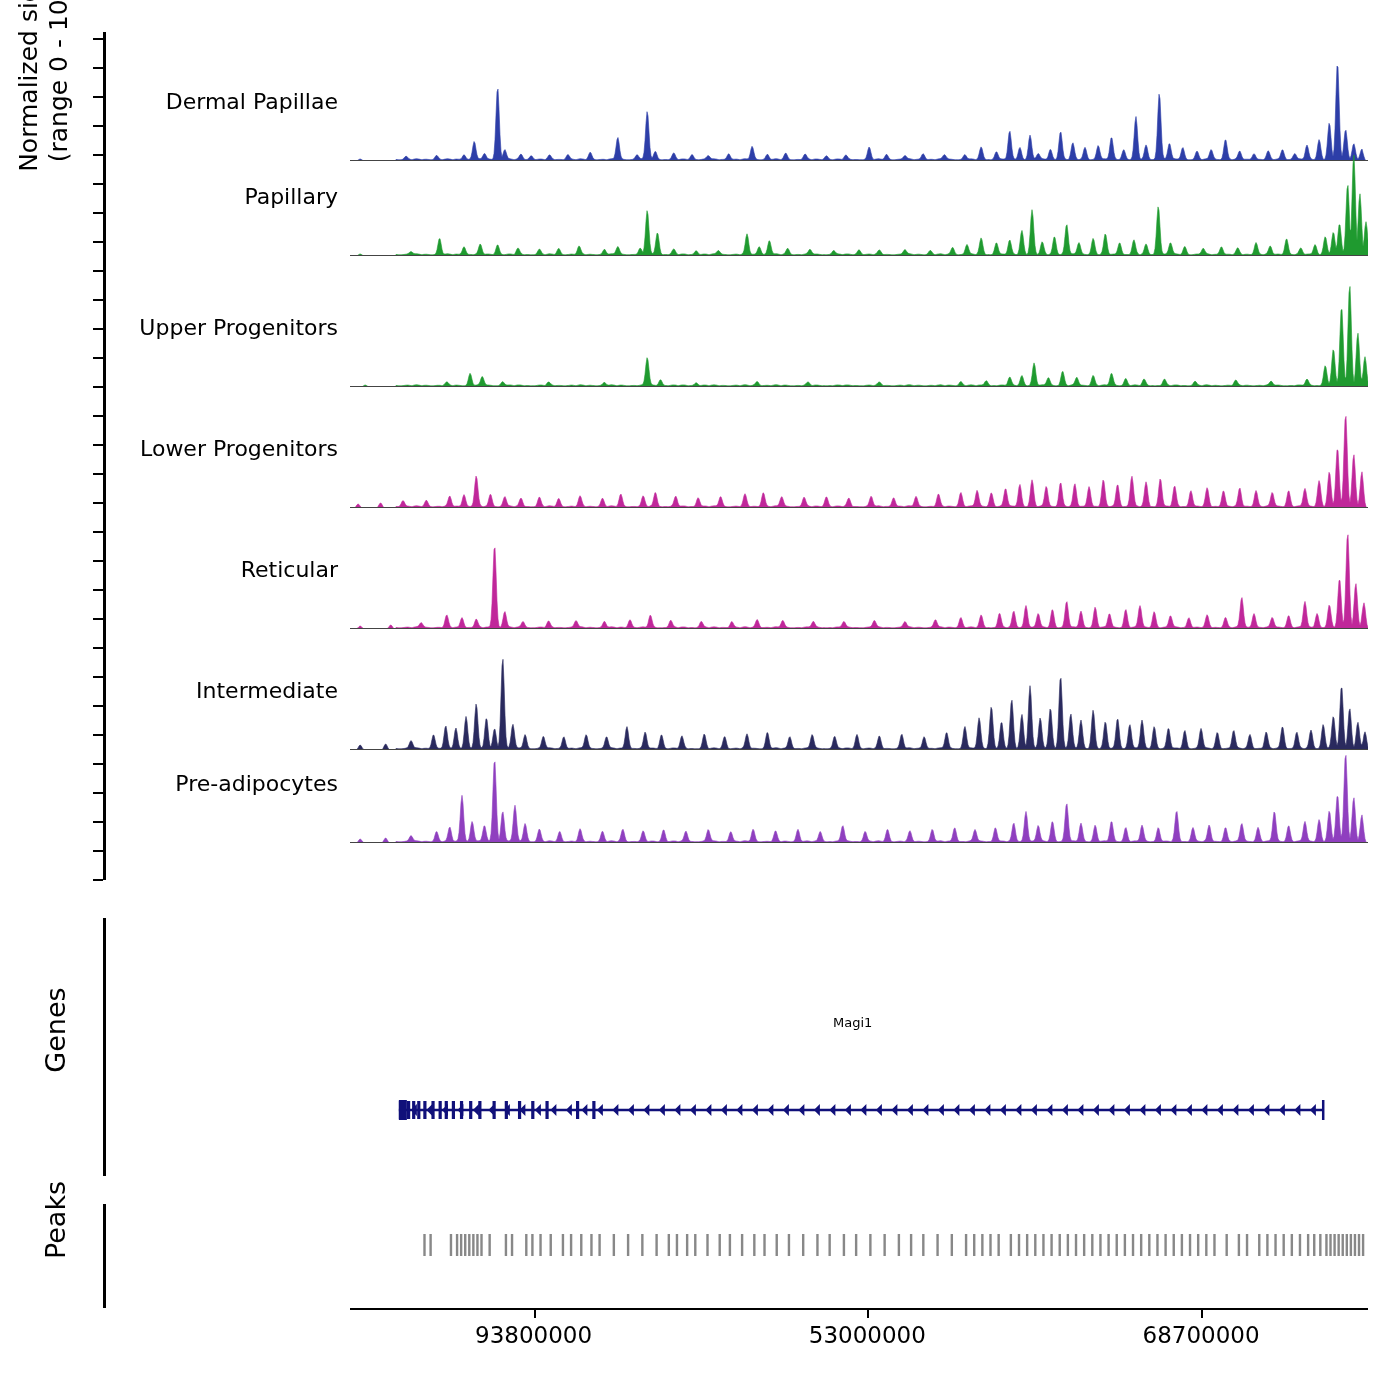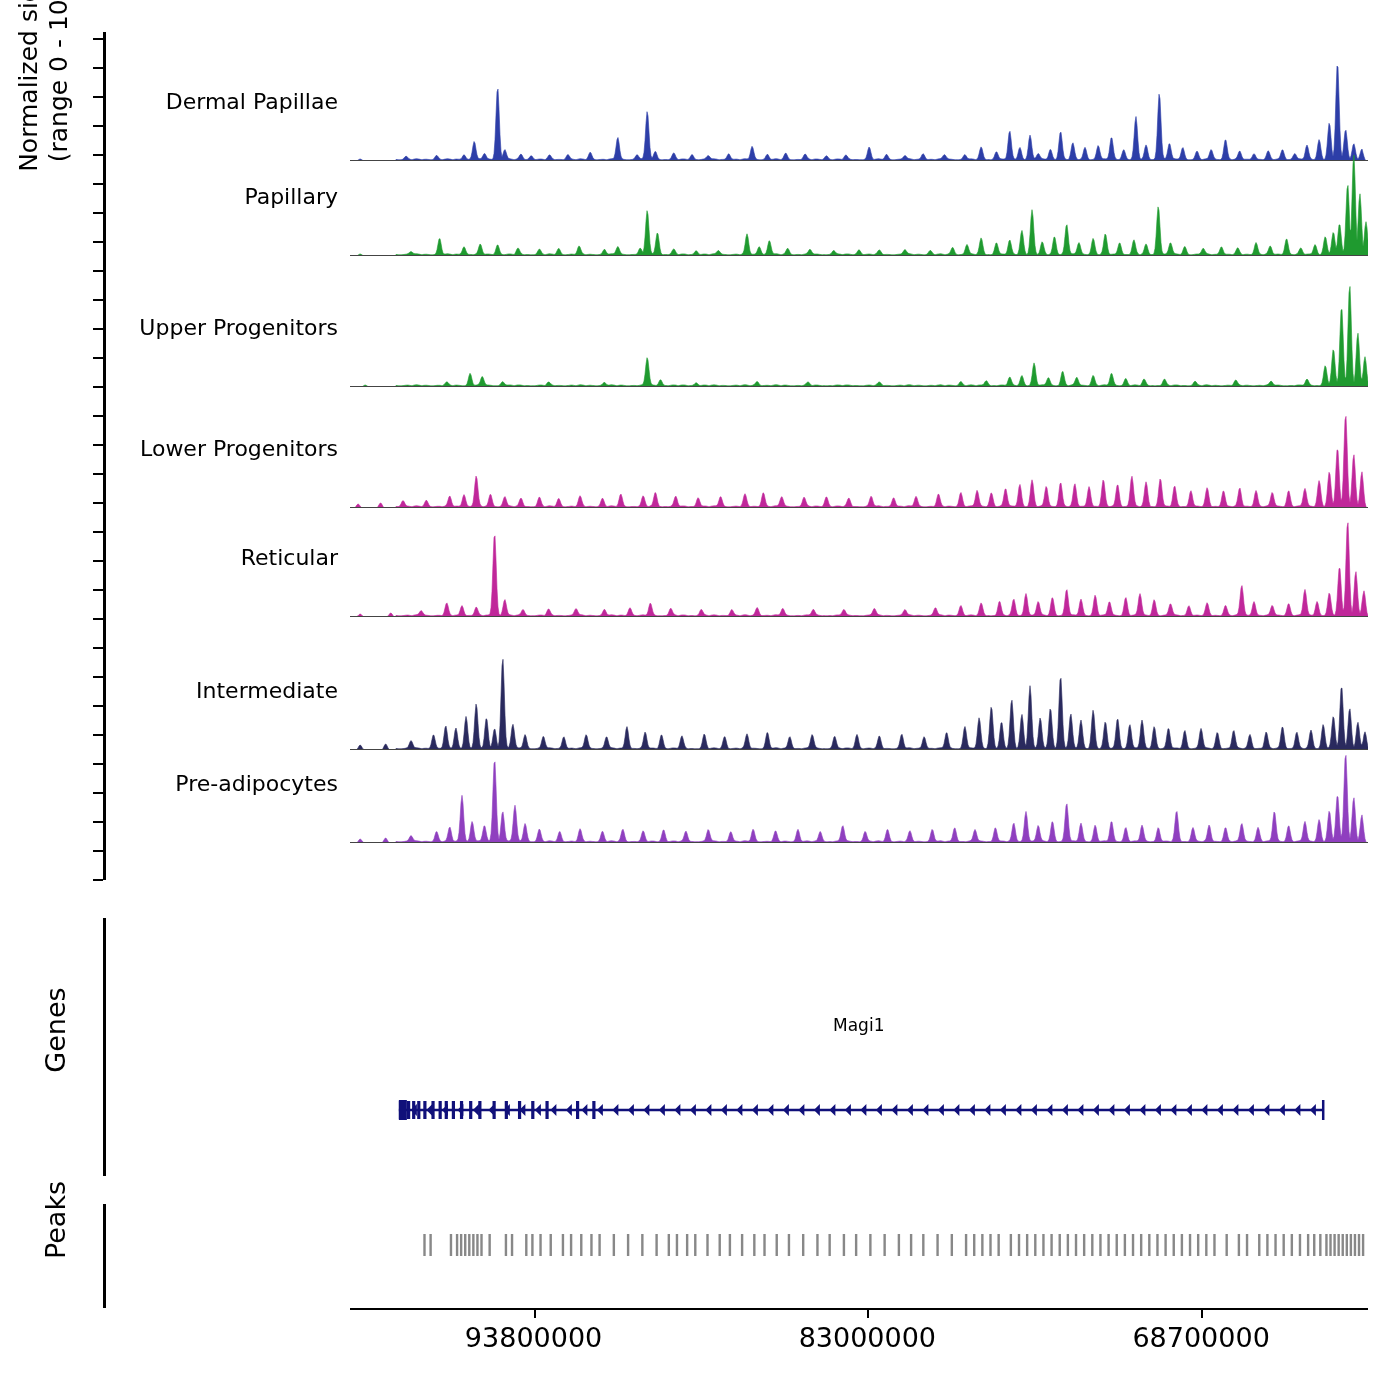--- a/index.html
+++ b/index.html
@@ -85,21 +85,21 @@
   .track svg {
     position: absolute;
     left: 0; bottom: 0;
     width: 1018px;
     display: block;
   }
 
   
   .gene-label {
     position: absolute;
-    font-size: 17px;
+    font-size: 13px;
     font-family: "DejaVu Sans", sans-serif;
   }
 
   
   .xaxis-line {
     position: absolute;
     left: 350px;
     top: 1308px;
     width: 1018px;
     height: 2px;
@@ -108,21 +108,21 @@
   .xtick {
     position: absolute;
     width: 2px;
     height: 8px;
     background: #000;
     top: 1310px;
   }
   .xticklabel {
     position: absolute;
     top: 1322px;
-    font-size: 27px;
+    font-size: 23px;
     transform: translateX(-50%);
     white-space: nowrap;
   }
   .xlabel {
     position: absolute;
     top: 1358px;
     left: 0;
     width: 1400px;
     text-align: center;
     font-size: 29px;
@@ -198,21 +198,21 @@
           <line x1="0" y1="104.5" x2="1018" y2="104.5" stroke="#444" stroke-width="1"></line>
         </svg>
       </div>
       <div class="track" style="top: 403px; height: 105px;">
         <div class="tname" style="top: 33px;">Lower Progenitors</div>
         <svg width="1018" height="105">
           <polygon points="0,105 0,105.0 1,105.0 2,105.0 3,105.0 4,104.8 5,104.4 6,103.3 7,101.8 8,101.0 9,101.5 10,102.9 11,104.1 12,104.8 13,105.0 14,105.0 15,105.0 16,105.0 17,105.0 18,105.0 19,105.0 20,105.0 21,105.0 22,105.0 23,105.0 24,105.0 25,105.0 26,104.9 27,104.5 28,103.5 29,101.8 30,100.2 31,100.1 32,101.6 33,103.4 34,104.5 35,104.9 36,105.0 37,105.0 38,105.0 39,105.0 40,105.0 41,105.0 42,105.0 43,105.0 44,105.0 45,105.0 46,103.5 47,103.6 48,103.6 49,103.4 50,102.6 51,100.8 52,98.6 53,97.6 54,98.6 55,100.6 56,102.2 57,102.9 58,103.1 59,103.2 60,103.4 61,103.6 62,103.7 63,103.4 64,103.1 65,102.9 66,102.8 67,102.8 68,102.9 69,103.1 70,103.3 71,103.5 72,103.6 73,102.8 74,101.2 75,99.0 76,97.3 77,97.7 78,99.8 79,101.9 80,103.2 81,103.6 82,103.8 83,103.8 84,103.7 85,103.6 86,103.5 87,103.3 88,103.3 89,103.3 90,103.3 91,103.5 92,103.7 93,103.6 94,103.3 95,103.0 96,102.2 97,100.4 98,97.2 99,93.8 100,93.1 101,95.8 102,99.7 103,102.3 104,103.1 105,103.2 106,103.1 107,103.1 108,103.1 109,103.2 110,102.8 111,101.4 112,98.1 113,93.8 114,91.6 115,93.7 116,97.9 117,101.3 118,102.9 119,103.3 120,103.4 121,103.3 122,102.5 123,99.5 124,91.7 125,80.6 126,73.1 127,75.8 128,86.0 129,95.7 130,100.8 131,102.7 132,103.3 133,103.7 134,103.6 135,103.3 136,102.9 137,101.8 138,99.2 139,95.0 140,91.6 141,91.8 142,95.7 143,100.0 144,102.6 145,103.4 146,103.6 147,103.7 148,103.8 149,103.7 150,103.5 151,102.8 152,101.1 153,97.9 154,94.7 155,93.6 156,95.9 157,99.3 158,101.6 159,102.6 160,102.8 161,103.0 162,103.2 163,103.4 164,103.7 165,103.5 166,103.2 167,102.7 168,101.5 169,99.1 170,96.3 171,95.0 172,96.5 173,99.6 174,102.2 175,103.3 176,103.5 177,103.5 178,103.6 179,103.6 180,103.7 181,103.8 182,103.7 183,103.7 184,103.7 185,103.5 186,102.5 187,100.2 188,96.8 189,94.2 190,94.6 191,97.6 192,100.7 193,102.5 194,103.4 195,103.7 196,103.5 197,103.2 198,103.0 199,102.8 200,102.8 201,102.9 202,103.0 203,103.2 204,103.4 205,103.1 206,101.6 207,98.8 208,96.0 209,95.5 210,97.6 211,100.6 212,102.6 213,103.5 214,103.7 215,103.8 216,103.8 217,103.6 218,103.5 219,103.4 220,103.2 221,103.1 222,103.1 223,103.2 224,103.4 225,103.5 226,103.3 227,101.7 228,98.6 229,94.8 230,92.7 231,94.2 232,97.9 233,101.0 234,102.7 235,103.4 236,103.8 237,103.5 238,103.4 239,103.3 240,103.2 241,103.3 242,103.4 243,103.5 244,103.6 245,103.7 246,103.8 247,103.7 248,103.5 249,102.8 250,100.9 251,98.0 252,95.5 253,95.6 254,98.1 255,101.1 256,102.9 257,103.5 258,103.4 259,103.1 260,102.9 261,102.8 262,102.8 263,102.9 264,103.0 265,103.3 266,103.4 267,102.9 268,100.7 269,96.6 270,92.3 271,91.1 272,93.9 273,98.4 274,101.7 275,103.1 276,103.6 277,103.8 278,103.7 279,103.8 280,103.7 281,103.6 282,103.5 283,103.5 284,103.4 285,103.5 286,103.6 287,103.7 288,103.6 289,103.0 290,101.7 291,98.9 292,95.1 293,92.8 294,94.0 295,97.7 296,101.1 297,103.0 298,103.5 299,103.4 300,103.1 301,102.6 302,101.4 303,98.2 304,93.4 305,89.6 306,90.3 307,94.9 308,99.8 309,102.4 310,103.4 311,103.6 312,103.8 313,103.7 314,103.6 315,103.6 316,103.6 317,103.6 318,103.8 319,103.6 320,103.4 321,103.1 322,102.3 323,100.5 324,97.3 325,93.9 326,93.2 327,95.8 328,99.8 329,102.2 330,103.0 331,103.0 332,102.9 333,102.9 334,102.9 335,103.0 336,103.2 337,103.5 338,103.7 339,103.7 340,103.6 341,103.5 342,103.5 343,103.5 344,103.3 345,102.4 346,99.9 347,96.6 348,94.7 349,95.8 350,98.8 351,101.5 352,102.7 353,103.0 354,103.0 355,103.0 356,103.1 357,103.2 358,103.5 359,103.8 360,103.5 361,103.2 362,103.0 363,102.9 364,102.8 365,102.8 366,102.8 367,102.3 368,100.5 369,97.3 370,94.1 371,93.8 372,96.6 373,100.1 374,102.3 375,103.3 376,103.6 377,103.7 378,103.8 379,103.8 380,103.8 381,103.7 382,103.5 383,103.4 384,103.3 385,103.2 386,103.1 387,103.2 388,103.3 389,103.5 390,103.6 391,102.9 392,100.9 393,97.2 394,92.7 395,90.7 396,92.9 397,97.3 398,101.0 399,102.9 400,103.6 401,103.6 402,103.4 403,103.3 404,103.2 405,103.3 406,103.3 407,103.5 408,103.5 409,103.3 410,102.0 411,98.6 412,93.5 413,89.8 414,90.6 415,95.2 416,99.7 417,102.2 418,103.1 419,103.4 420,103.6 421,103.7 422,103.4 423,103.2 424,103.0 425,102.8 426,102.8 427,102.7 428,102.2 429,100.5 430,97.4 431,94.4 432,93.7 433,96.2 434,99.6 435,101.9 436,102.8 437,103.2 438,103.3 439,103.5 440,103.7 441,103.8 442,103.7 443,103.8 444,103.8 445,103.7 446,103.6 447,103.5 448,103.4 449,103.4 450,103.1 451,102.1 452,99.5 453,96.0 454,94.1 455,95.4 456,98.5 457,101.1 458,102.4 459,103.0 460,103.3 461,103.6 462,103.7 463,103.4 464,103.2 465,103.0 466,103.0 467,103.0 468,103.1 469,103.3 470,103.4 471,103.6 472,103.5 473,102.6 474,100.3 475,96.8 476,94.0 477,94.3 478,97.3 479,100.7 480,102.7 481,103.4 482,103.7 483,103.7 484,103.5 485,103.2 486,103.1 487,102.9 488,102.9 489,103.0 490,103.1 491,103.3 492,103.6 493,103.6 494,103.2 495,102.6 496,101.1 497,98.5 498,95.8 499,95.0 500,97.0 501,100.1 502,102.4 503,103.4 504,103.5 505,103.5 506,103.5 507,103.6 508,103.6 509,103.7 510,103.7 511,103.7 512,103.7 513,103.8 514,103.7 515,103.5 516,103.3 517,102.8 518,101.6 519,99.0 520,95.4 521,93.2 522,94.4 523,98.2 524,101.2 525,102.6 526,102.9 527,102.9 528,102.8 529,102.8 530,103.0 531,103.2 532,103.4 533,103.7 534,103.7 535,103.5 536,103.4 537,103.4 538,103.4 539,103.3 540,102.8 541,101.2 542,98.2 543,95.3 544,94.9 545,97.4 546,100.5 547,102.4 548,103.0 549,103.1 550,103.1 551,103.2 552,103.3 553,103.5 554,103.8 555,103.5 556,103.2 557,103.0 558,102.8 559,102.8 560,102.8 561,102.9 562,102.7 563,101.6 564,99.0 565,95.3 566,93.3 567,94.9 568,98.4 569,101.4 570,102.8 571,103.3 572,103.6 573,103.7 574,103.8 575,103.8 576,103.8 577,103.7 578,103.6 579,103.4 580,103.3 581,103.3 582,103.3 583,103.4 584,103.3 585,102.4 586,99.4 587,94.9 588,91.3 589,91.5 590,95.3 591,99.4 592,101.9 593,103.0 594,103.4 595,103.8 596,103.5 597,103.3 598,103.1 599,103.1 600,103.1 601,103.2 602,103.3 603,103.5 604,103.6 605,103.7 606,103.6 607,102.8 608,100.6 609,96.0 610,91.1 611,89.5 612,92.7 613,97.8 614,101.5 615,103.2 616,103.6 617,103.5 618,103.2 619,103.0 620,102.9 621,102.8 622,102.8 623,102.3 624,100.6 625,96.4 626,90.8 627,87.3 628,89.4 629,94.9 630,99.7 631,102.1 632,102.9 633,103.2 634,103.4 635,103.6 636,103.7 637,103.3 638,101.9 639,98.6 640,93.6 641,89.9 642,90.7 643,95.2 644,99.9 645,102.5 646,103.5 647,103.7 648,103.5 649,103.3 650,103.1 651,102.6 652,101.3 653,97.8 654,91.8 655,86.3 656,86.0 657,91.2 658,97.3 659,101.1 660,102.5 661,102.8 662,102.9 663,103.0 664,103.1 665,103.1 666,102.2 667,98.9 668,91.9 669,84.1 670,81.4 671,86.3 672,94.4 673,100.3 674,102.9 675,103.6 676,103.7 677,103.6 678,102.5 679,99.0 680,91.6 681,81.9 682,76.8 683,80.8 684,90.1 685,98.0 686,102.0 687,103.4 688,103.6 689,103.3 690,103.1 691,102.8 692,102.2 693,100.3 694,95.6 695,88.5 696,83.5 697,85.1 698,91.9 699,98.4 700,101.8 701,103.0 702,103.3 703,103.4 704,103.5 705,103.6 706,103.3 707,101.6 708,96.8 709,88.4 710,80.8 711,80.1 712,86.9 713,95.3 714,100.5 715,102.6 716,103.2 717,103.5 718,103.7 719,103.5 720,103.0 721,101.6 722,97.9 723,90.8 724,83.2 725,80.8 726,86.1 727,94.3 728,100.4 729,102.8 730,103.3 731,103.3 732,103.2 733,103.2 734,103.1 735,102.5 736,100.1 737,94.6 738,87.5 739,83.6 740,86.6 741,93.7 742,99.6 743,102.4 744,103.2 745,103.3 746,103.3 747,103.4 748,103.4 749,103.0 750,100.2 751,93.8 752,84.1 753,77.1 754,78.7 755,87.4 756,96.2 757,101.1 758,103.0 759,103.6 760,103.6 761,103.3 762,103.1 763,102.6 764,101.1 765,96.8 766,89.3 767,82.5 768,82.1 769,88.6 770,96.4 771,101.3 772,103.2 773,103.7 774,103.6 775,103.5 776,103.4 777,103.1 778,101.6 779,96.9 780,87.6 781,76.9 782,73.2 783,79.7 784,90.5 785,98.3 786,101.7 787,102.8 788,103.2 789,103.5 790,103.8 791,103.3 792,102.2 793,99.0 794,92.2 795,83.5 796,78.8 797,82.5 798,91.3 799,98.7 800,102.4 801,103.5 802,103.6 803,103.6 804,103.7 805,103.6 806,102.9 807,100.1 808,93.4 809,83.3 810,76.0 811,77.7 812,86.8 813,96.0 814,100.9 815,102.5 816,102.9 817,103.0 818,103.1 819,103.2 820,103.2 821,101.9 822,97.7 823,90.5 824,84.0 825,83.3 826,89.0 827,96.2 828,100.9 829,102.8 830,103.5 831,103.8 832,103.6 833,103.5 834,103.5 835,103.5 836,103.4 837,102.7 838,100.3 839,95.4 840,89.7 841,87.7 842,91.0 843,96.7 844,100.9 845,102.6 846,103.0 847,103.0 848,103.1 849,103.2 850,103.4 851,103.6 852,103.5 853,102.7 854,100.3 855,95.3 856,88.7 857,84.7 858,87.0 859,93.5 860,99.4 861,102.4 862,103.5 863,103.5 864,103.4 865,103.3 866,103.3 867,103.4 868,103.5 869,103.2 870,102.0 871,98.5 872,92.9 873,88.2 874,88.4 875,93.3 876,98.6 877,101.8 878,102.9 879,103.1 880,103.3 881,103.4 882,103.7 883,103.6 884,103.3 885,102.8 886,101.6 887,98.3 888,92.5 889,86.5 890,85.1 891,89.9 892,96.7 893,101.3 894,102.9 895,103.2 896,103.2 897,103.2 898,103.2 899,103.4 900,103.5 901,103.5 902,103.0 903,100.9 904,96.3 905,90.4 906,87.5 907,90.0 908,95.7 909,100.3 910,102.5 911,103.2 912,103.5 913,103.7 914,103.6 915,103.3 916,103.1 917,102.8 918,102.4 919,101.0 920,97.7 921,92.9 922,89.5 923,90.7 924,95.4 925,99.8 926,102.1 927,102.8 928,103.0 929,103.1 930,103.2 931,103.4 932,103.6 933,103.7 934,103.5 935,102.3 936,99.2 937,93.8 938,88.6 939,87.9 940,92.4 941,98.0 942,101.7 943,103.2 944,103.7 945,103.6 946,103.3 947,103.1 948,102.9 949,102.8 950,102.7 951,101.9 952,99.4 953,94.1 954,88.0 955,85.4 956,88.9 957,95.3 958,100.0 959,102.2 960,102.9 961,103.1 962,103.3 963,103.5 964,103.5 965,102.7 966,99.5 967,92.5 968,83.1 969,77.6 970,80.9 971,90.0 972,98.0 973,102.1 974,103.4 975,102.7 976,99.2 977,90.9 978,78.4 979,69.3 980,71.5 981,82.8 982,94.2 983,100.6 984,97.4 985,85.1 986,64.3 987,46.9 988,47.5 989,65.4 990,85.5 991,97.4 992,95.0 993,77.4 994,46.3 995,17.0 996,13.4 997,39.2 998,72.0 999,92.9 1000,99.8 1001,91.0 1002,74.2 1003,56.5 1004,51.8 1005,64.7 1006,83.5 1007,96.4 1008,101.5 1009,96.2 1010,85.6 1011,73.5 1012,68.8 1013,77.8 1014,90.1 1015,99.4 1016,103.6 1017,104.7 1018,105.0 1018,105" fill="#c0279a" stroke="#c0279a" stroke-width="0.6"></polygon>
           <line x1="0" y1="104.5" x2="1018" y2="104.5" stroke="#444" stroke-width="1"></line>
         </svg>
       </div>
-      <div class="track" style="top: 512px; height: 105px;">
+      <div class="track" style="top: 524px; height: 105px;">
         <div class="tname" style="top: 33px;">Reticular</div>
         <svg width="1018" height="105">
           <polygon points="0,105 0,105.0 1,105.0 2,105.0 3,105.0 4,105.0 5,105.0 6,104.9 7,104.5 8,103.8 9,102.7 10,102.0 11,102.3 12,103.4 13,104.3 14,104.8 15,105.0 16,105.0 17,105.0 18,105.0 19,105.0 20,105.0 21,105.0 22,105.0 23,105.0 24,105.0 25,105.0 26,105.0 27,105.0 28,105.0 29,105.0 30,105.0 31,105.0 32,105.0 33,105.0 34,105.0 35,105.0 36,104.9 37,104.7 38,104.0 39,102.7 40,101.3 41,101.0 42,102.0 43,103.5 44,104.5 45,104.9 46,103.5 47,103.6 48,103.7 49,103.8 50,103.8 51,103.8 52,103.7 53,103.6 54,103.5 55,103.3 56,103.2 57,103.1 58,103.1 59,103.2 60,103.4 61,103.6 62,103.7 63,103.4 64,103.1 65,102.9 66,102.8 67,102.6 68,102.2 69,101.1 70,99.6 71,98.6 72,99.2 73,100.7 74,102.1 75,102.9 76,103.2 77,103.3 78,103.4 79,103.5 80,103.7 81,103.8 82,103.8 83,103.8 84,103.7 85,103.6 86,103.5 87,103.3 88,103.3 89,103.3 90,103.3 91,103.5 92,103.5 93,102.7 94,100.3 95,96.1 96,91.9 97,90.9 98,93.9 99,98.4 100,101.5 101,102.9 102,103.6 103,103.7 104,103.4 105,103.2 106,103.1 107,103.0 108,102.7 109,101.4 110,98.6 111,95.2 112,93.6 113,95.5 114,99.1 115,102.0 116,103.2 117,103.5 118,103.5 119,103.4 120,103.4 121,103.4 122,103.3 123,102.6 124,100.4 125,97.3 126,95.1 127,95.7 128,98.4 129,100.9 130,102.4 131,103.0 132,103.4 133,103.7 134,103.6 135,103.3 136,103.1 137,103.0 138,103.0 139,102.8 140,101.5 141,95.7 142,79.4 143,51.2 144,25.6 145,23.9 146,47.8 147,76.8 148,94.9 149,101.7 150,103.3 151,102.4 152,99.6 153,94.5 154,89.2 155,87.6 156,91.4 157,97.0 158,100.8 159,102.4 160,102.8 161,103.0 162,103.2 163,103.4 164,103.7 165,103.5 166,103.3 167,103.0 168,102.9 169,102.6 170,101.9 171,100.4 172,98.4 173,97.4 174,98.6 175,100.7 176,102.4 177,103.2 178,103.5 179,103.6 180,103.7 181,103.8 182,103.7 183,103.7 184,103.7 185,103.7 186,103.6 187,103.4 188,103.2 189,103.1 190,103.0 191,103.0 192,103.1 193,103.2 194,103.4 195,103.2 196,101.6 197,99.3 198,97.2 199,97.1 200,98.8 201,101.0 202,102.4 203,103.1 204,103.5 205,103.7 206,103.6 207,103.5 208,103.4 209,103.4 210,103.4 211,103.5 212,103.6 213,103.7 214,103.8 215,103.8 216,103.8 217,103.6 218,103.5 219,103.4 220,103.2 221,103.1 222,102.8 223,101.9 224,100.0 225,97.7 226,96.6 227,97.6 228,99.8 229,101.7 230,102.5 231,102.7 232,102.8 233,103.0 234,103.3 235,103.5 236,103.8 237,103.5 238,103.4 239,103.3 240,103.2 241,103.3 242,103.4 243,103.5 244,103.6 245,103.7 246,103.8 247,103.8 248,103.7 249,103.6 250,103.4 251,102.8 252,101.4 253,99.3 254,97.5 255,97.7 256,99.7 257,101.8 258,102.8 259,103.0 260,102.9 261,102.8 262,102.8 263,102.9 264,103.0 265,103.3 266,103.6 267,103.7 268,103.5 269,103.3 270,103.1 271,103.1 272,103.1 273,103.2 274,103.4 275,103.5 276,103.3 277,102.2 278,99.8 279,97.0 280,95.7 281,97.1 282,99.9 283,102.1 284,103.1 285,103.4 286,103.6 287,103.7 288,103.6 289,103.4 290,103.2 291,103.0 292,102.9 293,102.8 294,102.9 295,103.0 296,103.0 297,102.1 298,99.2 299,94.6 300,91.3 301,91.9 302,95.9 303,99.9 304,102.2 305,103.1 306,103.5 307,103.7 308,103.8 309,103.7 310,103.7 311,103.7 312,103.8 313,103.7 314,103.6 315,103.6 316,103.5 317,103.1 318,101.9 319,99.4 320,96.9 321,96.3 322,98.0 323,100.4 324,102.0 325,102.8 326,103.1 327,103.4 328,103.7 329,103.6 330,103.3 331,103.1 332,102.9 333,102.9 334,102.9 335,103.0 336,103.2 337,103.5 338,103.7 339,103.7 340,103.6 341,103.5 342,103.5 343,103.6 344,103.7 345,103.8 346,103.7 347,103.5 348,102.8 349,101.4 350,99.0 351,97.4 352,97.9 353,99.8 354,101.6 355,102.6 356,103.0 357,103.2 358,103.5 359,103.8 360,103.5 361,103.2 362,103.0 363,102.9 364,102.8 365,102.9 366,103.0 367,103.2 368,103.5 369,103.7 370,103.7 371,103.5 372,103.4 373,103.4 374,103.4 375,103.5 376,103.6 377,103.6 378,103.4 379,102.3 380,100.4 381,98.2 382,97.5 383,98.9 384,100.9 385,102.3 386,102.9 387,103.2 388,103.3 389,103.6 390,103.8 391,103.5 392,103.2 393,103.0 394,102.8 395,102.8 396,102.8 397,103.0 398,103.2 399,103.5 400,103.7 401,103.6 402,103.3 403,103.0 404,102.0 405,100.0 406,97.2 407,95.5 408,96.4 409,99.3 410,101.9 411,103.3 412,103.6 413,103.6 414,103.5 415,103.4 416,103.3 417,103.3 418,103.3 419,103.4 420,103.6 421,103.7 422,103.4 423,103.2 424,103.0 425,102.8 426,102.8 427,102.8 428,102.9 429,102.7 430,101.6 431,99.5 432,97.0 433,96.4 434,98.1 435,100.6 436,102.3 437,103.0 438,103.3 439,103.5 440,103.7 441,103.8 442,103.7 443,103.8 444,103.8 445,103.7 446,103.6 447,103.5 448,103.4 449,103.5 450,103.5 451,103.7 452,103.7 453,103.4 454,103.2 455,103.0 456,102.9 457,102.8 458,102.9 459,102.8 460,102.4 461,101.1 462,99.1 463,97.4 464,97.8 465,99.8 466,101.6 467,102.6 468,103.0 469,103.2 470,103.4 471,103.6 472,103.8 473,103.7 474,103.6 475,103.7 476,103.7 477,103.7 478,103.7 479,103.6 480,103.6 481,103.6 482,103.8 483,103.7 484,103.5 485,103.2 486,103.1 487,102.9 488,102.9 489,102.9 490,102.7 491,101.9 492,100.2 493,98.2 494,97.4 495,98.6 496,100.6 497,102.1 498,102.7 499,103.0 500,103.2 501,103.4 502,103.6 503,103.7 504,103.6 505,103.5 506,103.5 507,103.6 508,103.6 509,103.7 510,103.7 511,103.7 512,103.7 513,103.8 514,103.7 515,103.5 516,103.3 517,103.2 518,103.0 519,103.0 520,102.8 521,102.3 522,100.8 523,98.5 524,96.6 525,96.9 526,99.0 527,101.1 528,102.3 529,102.7 530,102.9 531,103.2 532,103.4 533,103.7 534,103.7 535,103.5 536,103.4 537,103.4 538,103.4 539,103.5 540,103.6 541,103.7 542,103.8 543,103.8 544,103.8 545,103.7 546,103.6 547,103.4 548,103.3 549,103.2 550,103.1 551,102.8 552,101.9 553,100.2 554,98.4 555,97.5 556,98.6 557,100.6 558,102.0 559,102.6 560,102.8 561,102.9 562,103.2 563,103.4 564,103.7 565,103.6 566,103.4 567,103.3 568,103.2 569,103.2 570,103.3 571,103.4 572,103.6 573,103.7 574,103.8 575,103.8 576,103.8 577,103.7 578,103.6 579,103.4 580,103.3 581,103.1 582,102.3 583,100.6 584,97.9 585,95.9 586,96.0 587,98.4 588,100.9 589,102.2 590,102.7 591,102.8 592,103.0 593,103.2 594,103.5 595,103.8 596,103.5 597,103.3 598,103.1 599,103.1 600,103.1 601,103.2 602,103.3 603,103.5 604,103.6 605,103.7 606,103.6 607,103.1 608,101.5 609,98.2 610,94.7 611,93.5 612,95.8 613,99.4 614,102.1 615,103.3 616,103.6 617,103.5 618,103.2 619,103.0 620,102.9 621,102.8 622,102.9 623,103.0 624,103.2 625,103.5 626,103.7 627,103.0 628,101.4 629,98.0 630,93.6 631,90.9 632,92.4 633,96.8 634,100.8 635,102.8 636,103.6 637,103.7 638,103.6 639,103.6 640,103.7 641,103.8 642,103.7 643,103.6 644,103.5 645,103.3 646,102.3 647,99.3 648,94.2 649,89.8 650,89.7 651,93.8 652,98.6 653,101.6 654,102.8 655,103.3 656,103.6 657,103.7 658,103.4 659,102.9 660,101.8 661,98.9 662,93.7 663,88.4 664,87.2 665,91.4 666,97.4 667,101.6 668,103.1 669,103.4 670,103.5 671,103.3 672,102.4 673,99.4 674,92.9 675,85.0 676,81.5 677,85.7 678,93.6 679,99.7 680,102.3 681,103.0 682,103.1 683,102.9 684,102.5 685,101.1 686,97.6 687,92.7 688,89.6 689,90.9 690,95.6 691,99.8 692,101.9 693,102.6 694,102.9 695,103.1 696,103.4 697,103.5 698,103.3 699,101.5 700,97.4 701,90.9 702,85.8 703,86.4 704,92.2 705,98.5 706,102.1 707,103.4 708,103.7 709,103.7 710,103.6 711,103.4 712,102.9 713,101.1 714,96.3 715,87.7 716,79.2 717,77.7 718,84.9 719,94.1 720,100.0 721,102.3 722,102.7 723,102.8 724,102.8 725,102.9 726,103.0 727,102.5 728,100.4 729,95.6 730,89.7 731,87.1 732,90.2 733,96.0 734,100.6 735,102.7 736,103.4 737,103.6 738,103.8 739,103.8 740,103.6 741,102.9 742,100.6 743,95.2 744,87.8 745,83.2 746,85.5 747,92.6 748,99.1 749,102.5 750,103.3 751,103.2 752,103.0 753,102.9 754,102.7 755,102.5 756,101.4 757,98.5 758,93.8 759,90.0 760,90.3 761,94.5 762,99.1 763,101.8 764,102.8 765,103.1 766,103.3 767,103.4 768,103.6 769,103.7 770,103.7 771,103.5 772,102.4 773,99.2 774,93.2 775,87.0 776,85.6 777,90.1 778,96.7 779,101.3 780,103.2 781,103.4 782,103.3 783,103.1 784,102.9 785,102.6 786,101.7 787,98.8 788,92.5 789,84.8 790,81.6 791,85.3 792,93.0 793,99.1 794,101.9 795,102.8 796,103.0 797,103.2 798,103.4 799,103.5 800,103.2 801,101.4 802,97.2 803,91.4 804,87.7 805,89.4 806,94.8 807,99.9 808,102.5 809,103.4 810,103.7 811,103.7 812,103.5 813,103.3 814,103.1 815,103.0 816,102.7 817,101.8 818,99.4 819,95.4 820,92.0 821,92.2 822,95.5 823,99.4 824,101.8 825,102.6 826,102.8 827,102.9 828,103.1 829,103.3 830,103.6 831,103.8 832,103.6 833,103.5 834,103.4 835,102.9 836,101.4 837,98.3 838,94.9 839,93.7 840,95.9 841,99.6 842,102.2 843,103.2 844,103.3 845,103.2 846,103.1 847,103.0 848,103.1 849,103.2 850,103.4 851,103.6 852,103.6 853,102.9 854,101.3 855,97.9 856,93.4 857,90.7 858,92.3 859,96.7 860,100.7 861,102.8 862,103.6 863,103.5 864,103.4 865,103.3 866,103.3 867,103.4 868,103.5 869,103.6 870,103.7 871,103.6 872,102.8 873,100.6 874,97.0 875,93.8 876,93.8 877,96.7 878,100.1 879,102.2 880,103.1 881,103.4 882,103.7 883,103.6 884,103.3 885,103.1 886,102.8 887,102.4 888,100.7 889,95.7 890,86.3 891,76.2 892,73.6 893,80.9 894,91.6 895,99.1 896,102.2 897,103.0 898,103.2 899,103.2 900,102.8 901,101.0 902,97.0 903,92.0 904,89.6 905,92.1 906,97.1 907,101.0 908,102.7 909,103.2 910,103.3 911,103.4 912,103.5 913,103.7 914,103.6 915,103.3 916,103.1 917,102.9 918,102.5 919,101.5 920,99.2 921,95.8 922,93.4 923,94.4 924,97.7 925,100.8 926,102.4 927,102.9 928,103.0 929,103.1 930,103.2 931,103.4 932,103.6 933,103.7 934,103.5 935,102.7 936,100.3 937,96.3 938,92.3 939,91.8 940,95.1 941,99.4 942,102.2 943,103.3 944,103.7 945,103.6 946,103.3 947,103.1 948,102.9 949,102.8 950,102.6 951,101.4 952,97.7 953,90.0 954,81.1 955,77.4 956,82.5 957,91.8 958,98.7 959,101.9 960,102.8 961,103.1 962,103.2 963,102.9 964,101.4 965,97.6 966,92.4 967,89.5 968,91.5 969,96.6 970,100.9 971,102.9 972,103.5 973,103.6 974,103.6 975,103.1 976,100.8 977,95.3 978,87.1 979,81.2 980,82.6 981,89.9 982,97.3 983,101.5 984,103.1 985,102.7 986,98.6 987,88.2 988,71.2 989,56.6 990,56.6 991,71.3 992,88.2 993,98.5 994,95.7 995,78.2 996,46.5 997,15.6 998,10.8 999,36.5 1000,70.3 1001,92.3 1002,100.8 1003,93.4 1004,79.3 1005,64.2 1006,59.7 1007,70.0 1008,85.8 1009,96.9 1010,101.6 1011,97.8 1012,90.0 1013,82.7 1014,78.8 1015,83.9 1016,93.3 1017,100.6 1018,103.8 1018,105" fill="#c0279a" stroke="#c0279a" stroke-width="0.6"></polygon>
           <line x1="0" y1="104.5" x2="1018" y2="104.5" stroke="#444" stroke-width="1"></line>
         </svg>
       </div>
       <div class="track" style="top: 645px; height: 105px;">
         <div class="tname" style="top: 33px;">Intermediate</div>
         <svg width="1018" height="105">
           <polygon points="0,105 0,105.0 1,105.0 2,105.0 3,105.0 4,105.0 5,105.0 6,104.8 7,104.2 8,102.9 9,101.1 10,100.0 11,100.6 12,102.3 13,103.9 14,104.7 15,104.9 16,105.0 17,105.0 18,105.0 19,105.0 20,105.0 21,105.0 22,105.0 23,105.0 24,105.0 25,105.0 26,105.0 27,105.0 28,105.0 29,105.0 30,105.0 31,104.9 32,104.5 33,103.4 34,101.3 35,99.4 36,99.1 37,100.7 38,102.9 39,104.3 40,104.8 41,105.0 42,105.0 43,105.0 44,105.0 45,105.0 46,103.5 47,103.6 48,103.7 49,103.8 50,103.8 51,103.8 52,103.7 53,103.6 54,103.5 55,103.3 56,103.1 57,102.8 58,101.8 59,99.6 60,96.9 61,95.6 62,96.8 63,99.3 64,101.5 65,102.5 66,102.7 67,102.8 68,102.9 69,103.1 70,103.3 71,103.6 72,103.7 73,103.5 74,103.3 75,103.3 76,103.2 77,103.3 78,103.4 79,103.2 80,102.2 81,99.3 82,94.4 83,90.2 84,90.3 85,94.5 86,99.2 87,102.0 88,103.0 89,103.2 90,103.3 91,103.1 92,102.0 93,97.9 94,90.4 95,82.8 96,81.1 97,86.7 98,94.7 99,100.1 100,102.4 101,103.1 102,102.4 103,99.4 104,93.0 105,85.7 106,83.0 107,87.2 108,94.6 109,100.1 110,102.6 111,103.3 112,102.2 113,98.2 114,89.1 115,77.6 116,71.4 117,76.3 118,87.7 119,97.1 120,101.7 121,103.1 122,102.1 123,97.6 124,86.2 125,70.0 126,59.1 127,63.2 128,78.2 129,92.3 130,99.9 131,102.5 132,102.6 133,100.3 134,93.5 135,82.5 136,73.8 137,74.6 138,84.1 139,94.5 140,100.5 141,101.5 142,97.6 143,90.9 144,84.7 145,84.2 146,90.0 147,97.2 148,101.6 149,96.8 150,80.6 151,50.8 152,20.7 153,14.3 154,37.7 155,70.0 156,91.7 157,100.4 158,102.5 159,101.5 160,97.8 161,90.5 162,82.2 163,79.3 164,84.6 165,93.1 166,99.4 167,102.1 168,102.7 169,102.9 170,102.8 171,102.5 172,101.0 173,97.3 174,92.4 175,89.6 176,91.5 177,96.4 178,100.7 179,102.8 180,103.6 181,103.7 182,103.7 183,103.7 184,103.7 185,103.7 186,103.6 187,103.4 188,103.2 189,102.8 190,101.7 191,99.0 192,94.8 193,91.5 194,92.1 195,96.2 196,100.0 197,102.1 198,102.7 199,102.8 200,102.8 201,102.9 202,103.0 203,103.3 204,103.5 205,103.7 206,103.6 207,103.5 208,103.4 209,103.2 210,102.6 211,100.7 212,97.0 213,92.9 214,91.8 215,94.6 216,99.0 217,101.9 218,103.1 219,103.3 220,103.2 221,103.1 222,103.1 223,103.2 224,103.4 225,103.6 226,103.7 227,103.4 228,103.2 229,102.9 230,102.8 231,102.7 232,102.3 233,100.9 234,97.5 235,92.6 236,89.7 237,91.1 238,95.8 239,100.1 240,102.3 241,103.1 242,103.4 243,103.5 244,103.6 245,103.7 246,103.8 247,103.8 248,103.7 249,103.6 250,103.5 251,103.3 252,103.0 253,102.1 254,99.7 255,95.7 256,92.2 257,92.0 258,95.3 259,99.3 260,101.7 261,102.5 262,102.7 263,102.9 264,103.0 265,103.3 266,103.6 267,103.7 268,103.5 269,103.3 270,103.1 271,103.1 272,102.9 273,102.0 274,98.8 275,92.3 276,84.6 277,81.6 278,86.1 279,94.1 280,100.1 281,102.7 282,103.4 283,103.4 284,103.4 285,103.5 286,103.6 287,103.7 288,103.6 289,103.4 290,103.1 291,102.4 292,100.6 293,96.4 294,90.7 295,87.1 296,88.9 297,94.7 298,99.9 299,102.3 300,102.9 301,103.0 302,103.0 303,103.0 304,103.1 305,103.3 306,103.4 307,103.4 308,102.4 309,99.4 310,94.4 311,90.2 312,90.3 313,94.4 314,99.2 315,102.2 316,103.3 317,103.6 318,103.8 319,103.6 320,103.4 321,103.2 322,103.0 323,102.9 324,102.9 325,103.0 326,103.1 327,103.3 328,103.0 329,101.0 330,97.0 331,92.6 332,90.8 333,93.4 334,97.8 335,101.1 336,102.8 337,103.4 338,103.7 339,103.7 340,103.6 341,103.5 342,103.5 343,103.6 344,103.7 345,103.8 346,103.7 347,103.7 348,103.7 349,103.7 350,103.2 351,101.6 352,97.9 353,92.7 354,89.1 355,90.2 356,95.1 357,99.8 358,102.5 359,103.5 360,103.5 361,103.2 362,103.0 363,102.9 364,102.8 365,102.9 366,103.0 367,103.2 368,103.5 369,103.7 370,103.4 371,102.5 372,100.1 373,96.0 374,92.2 375,91.7 376,95.1 377,99.5 378,102.4 379,103.4 380,103.7 381,103.7 382,103.5 383,103.4 384,103.3 385,103.2 386,103.1 387,103.2 388,103.3 389,103.6 390,103.8 391,103.5 392,103.1 393,102.3 394,100.3 395,96.2 396,91.2 397,88.8 398,91.4 399,96.7 400,101.1 401,102.9 402,103.3 403,103.2 404,103.2 405,103.3 406,103.3 407,103.5 408,103.6 409,103.7 410,103.8 411,103.8 412,103.7 413,103.2 414,101.6 415,97.8 416,92.0 417,87.6 418,88.3 419,93.6 420,99.2 421,102.3 422,103.1 423,103.1 424,103.0 425,102.8 426,102.8 427,102.8 428,103.0 429,103.2 430,103.5 431,103.8 432,103.5 433,103.3 434,103.1 435,102.9 436,102.3 437,100.4 438,96.7 439,92.7 440,91.7 441,94.6 442,99.0 443,102.0 444,103.3 445,103.6 446,103.6 447,103.5 448,103.4 449,103.5 450,103.5 451,103.7 452,103.7 453,103.4 454,103.2 455,103.0 456,102.9 457,102.7 458,102.4 459,100.9 460,97.5 461,92.7 462,89.6 463,91.0 464,95.6 465,99.9 466,102.1 467,102.8 468,103.1 469,103.3 470,103.4 471,103.6 472,103.8 473,103.7 474,103.6 475,103.7 476,103.7 477,103.7 478,103.7 479,103.6 480,103.3 481,102.5 482,100.3 483,96.0 484,92.0 485,91.5 486,94.8 487,99.0 488,101.6 489,102.7 490,103.1 491,103.3 492,103.6 493,103.6 494,103.3 495,103.1 496,102.9 497,102.9 498,102.9 499,103.0 500,103.2 501,103.4 502,103.5 503,103.0 504,100.9 505,96.7 506,91.6 507,89.4 508,92.1 509,97.3 510,101.3 511,103.0 512,103.6 513,103.8 514,103.7 515,103.5 516,103.3 517,103.2 518,103.1 519,103.0 520,103.1 521,103.2 522,103.4 523,103.7 524,103.5 525,102.9 526,101.6 527,98.6 528,94.3 529,91.0 530,91.7 531,95.9 532,100.1 533,102.7 534,103.5 535,103.5 536,103.4 537,103.4 538,103.4 539,103.5 540,103.6 541,103.7 542,103.8 543,103.8 544,103.8 545,103.7 546,103.5 547,103.2 548,102.3 549,99.8 550,95.2 551,90.5 552,89.3 553,93.0 554,98.3 555,101.6 556,102.8 557,102.9 558,102.8 559,102.8 560,102.8 561,102.9 562,103.2 563,103.4 564,103.7 565,103.6 566,103.4 567,103.3 568,103.2 569,103.1 570,102.8 571,101.6 572,98.5 573,94.3 574,91.7 575,93.2 576,97.4 577,101.0 578,102.8 579,103.3 580,103.3 581,103.3 582,103.3 583,103.4 584,103.6 585,103.7 586,103.5 587,103.2 588,103.0 589,102.9 590,102.8 591,102.8 592,102.6 593,101.7 594,98.7 595,93.5 596,88.3 597,87.8 598,92.3 599,97.9 600,101.4 601,102.8 602,103.3 603,103.5 604,103.6 605,103.8 606,103.7 607,103.7 608,103.8 609,103.7 610,103.4 611,102.2 612,98.8 613,92.0 614,84.3 615,81.5 616,86.2 617,94.0 618,99.7 619,102.1 620,102.7 621,102.8 622,102.9 623,103.0 624,103.0 625,102.3 626,98.9 627,90.5 628,79.3 629,72.8 630,76.7 631,87.4 632,96.7 633,101.4 634,103.1 635,103.6 636,103.6 637,102.5 638,98.5 639,88.5 640,73.5 641,62.3 642,64.6 643,78.4 644,92.4 645,100.2 646,103.0 647,103.1 648,100.9 649,95.4 650,86.1 651,78.0 652,77.8 653,85.6 654,94.9 655,100.6 656,103.0 657,102.9 658,99.7 659,90.9 660,74.8 661,58.7 662,55.2 663,67.7 664,85.3 665,97.1 666,102.1 667,103.4 668,101.6 669,96.3 670,85.9 671,73.9 672,69.4 673,76.6 674,89.1 675,98.2 676,100.8 677,92.6 678,74.8 679,52.1 680,40.7 681,50.9 682,73.1 683,91.2 684,99.9 685,102.6 686,102.3 687,99.3 688,91.5 689,80.3 690,73.0 691,76.0 692,86.3 693,95.9 694,100.9 695,102.7 696,102.3 697,98.9 698,89.9 699,75.4 700,64.1 701,65.7 702,78.7 703,92.3 704,100.1 705,102.9 706,102.3 707,97.1 708,82.7 709,57.9 710,35.1 711,33.3 712,54.0 713,79.4 714,95.3 715,101.4 716,102.8 717,101.0 718,95.4 719,84.2 720,72.3 721,69.1 722,77.4 723,89.6 724,98.1 725,101.8 726,102.8 727,101.8 728,98.0 729,89.6 730,79.4 731,75.0 732,80.5 733,90.7 734,98.5 735,102.2 736,103.3 737,103.6 738,103.5 739,102.3 740,97.8 741,87.5 742,73.5 743,65.2 744,70.0 745,83.3 746,95.1 747,101.1 748,103.1 749,103.7 750,103.4 751,102.5 752,99.9 753,93.7 754,84.2 755,77.2 756,78.7 757,87.4 758,96.4 759,101.6 760,103.1 761,103.3 762,103.1 763,102.5 764,100.3 765,94.4 766,84.3 767,75.0 768,74.3 769,83.1 770,93.8 771,100.4 772,103.0 773,103.6 774,103.6 775,103.2 776,101.9 777,97.9 778,90.3 779,82.1 780,79.7 781,85.1 782,93.6 783,99.6 784,102.1 785,102.7 786,102.8 787,102.7 788,101.8 789,98.3 790,90.5 791,80.1 792,75.0 793,79.6 794,89.6 795,97.7 796,101.6 797,102.9 798,103.3 799,103.4 800,103.0 801,100.6 802,94.9 803,86.8 804,81.7 805,83.9 806,91.5 807,98.5 808,102.1 809,103.3 810,103.7 811,103.7 812,103.5 813,103.3 814,102.7 815,100.9 816,96.5 817,89.5 818,83.7 819,84.1 820,90.5 821,97.7 822,101.5 823,102.7 824,102.9 825,102.9 826,102.9 827,102.9 828,103.1 829,103.3 830,103.3 831,102.5 832,99.3 833,93.4 834,87.2 835,85.5 836,90.0 837,96.6 838,101.3 839,103.1 840,103.6 841,103.7 842,103.7 843,103.6 844,103.4 845,103.2 846,102.9 847,102.1 848,99.6 849,94.0 850,86.9 851,83.4 852,86.6 853,93.5 854,99.2 855,101.9 856,102.6 857,102.8 858,102.9 859,103.1 860,103.3 861,103.6 862,103.7 863,103.1 864,101.4 865,97.6 866,91.8 867,87.6 868,88.6 869,94.0 870,99.5 871,102.5 872,103.5 873,103.7 874,103.6 875,103.5 876,103.4 877,103.2 878,103.1 879,102.9 880,101.7 881,98.5 882,92.6 883,86.7 884,85.6 885,90.4 886,96.6 887,100.7 888,102.3 889,102.8 890,103.1 891,103.3 892,103.6 893,103.7 894,103.4 895,103.1 896,102.4 897,100.3 898,96.2 899,91.3 900,89.4 901,92.3 902,97.5 903,101.4 904,103.2 905,103.6 906,103.6 907,103.5 908,103.4 909,103.3 910,103.3 911,103.3 912,103.0 913,101.4 914,97.1 915,91.0 916,87.0 917,88.6 918,94.0 919,99.1 920,101.8 921,102.9 922,103.3 923,103.7 924,103.6 925,103.4 926,103.2 927,103.0 928,102.5 929,100.9 930,96.3 931,88.8 932,82.3 933,82.6 934,89.3 935,97.0 936,101.6 937,103.3 938,103.6 939,103.6 940,103.5 941,103.4 942,103.3 943,102.5 944,99.9 945,94.4 946,88.8 947,87.2 948,91.0 949,96.7 950,100.7 951,102.4 952,103.1 953,103.4 954,103.7 955,103.5 956,103.1 957,102.2 958,99.6 959,94.3 960,87.9 961,85.0 962,88.3 963,95.0 964,100.4 965,102.8 966,103.5 967,103.6 968,103.5 969,102.9 970,100.3 971,94.0 972,85.2 973,79.6 974,82.2 975,90.5 976,98.0 977,101.8 978,102.9 979,102.2 980,99.2 981,91.9 982,80.6 983,71.8 984,73.4 985,84.0 986,94.5 987,100.4 988,97.0 989,84.2 990,62.6 991,43.6 992,43.0 993,61.6 994,83.6 995,97.2 996,100.5 997,93.1 998,79.7 999,66.4 1000,63.9 1001,74.6 1002,89.1 1003,98.7 1004,102.0 1005,97.9 1006,89.7 1007,80.5 1008,77.3 1009,83.1 1010,92.4 1011,99.2 1012,99.5 1013,96.1 1014,89.6 1015,86.8 1016,90.3 1017,96.8 1018,101.9 1018,105" fill="#2a2a5e" stroke="#2a2a5e" stroke-width="0.6"></polygon>
@@ -422,17 +422,17 @@
         <rect x="1007.8199999999999" y="6" width="2.4" height="22" fill="#888888"></rect>
         <rect x="1011.8919999999999" y="6" width="2.4" height="22" fill="#888888"></rect>
       </svg>
   </div>
 
   <div class="xaxis-line"></div>
   <div id="xticks">
       <div class="xtick" style="left: 533.574px;"></div>
       <div class="xticklabel" style="left: 533.574px;">93800000</div>
       <div class="xtick" style="left: 867.344px;"></div>
-      <div class="xticklabel" style="left: 867.344px;">83000000</div>
+      <div class="xticklabel" style="left: 867.344px;">53000000</div>
       <div class="xtick" style="left: 1201.11px;"></div>
       <div class="xticklabel" style="left: 1201.11px;">68700000</div>
     </div>
 </div>
 
 </body></html>

